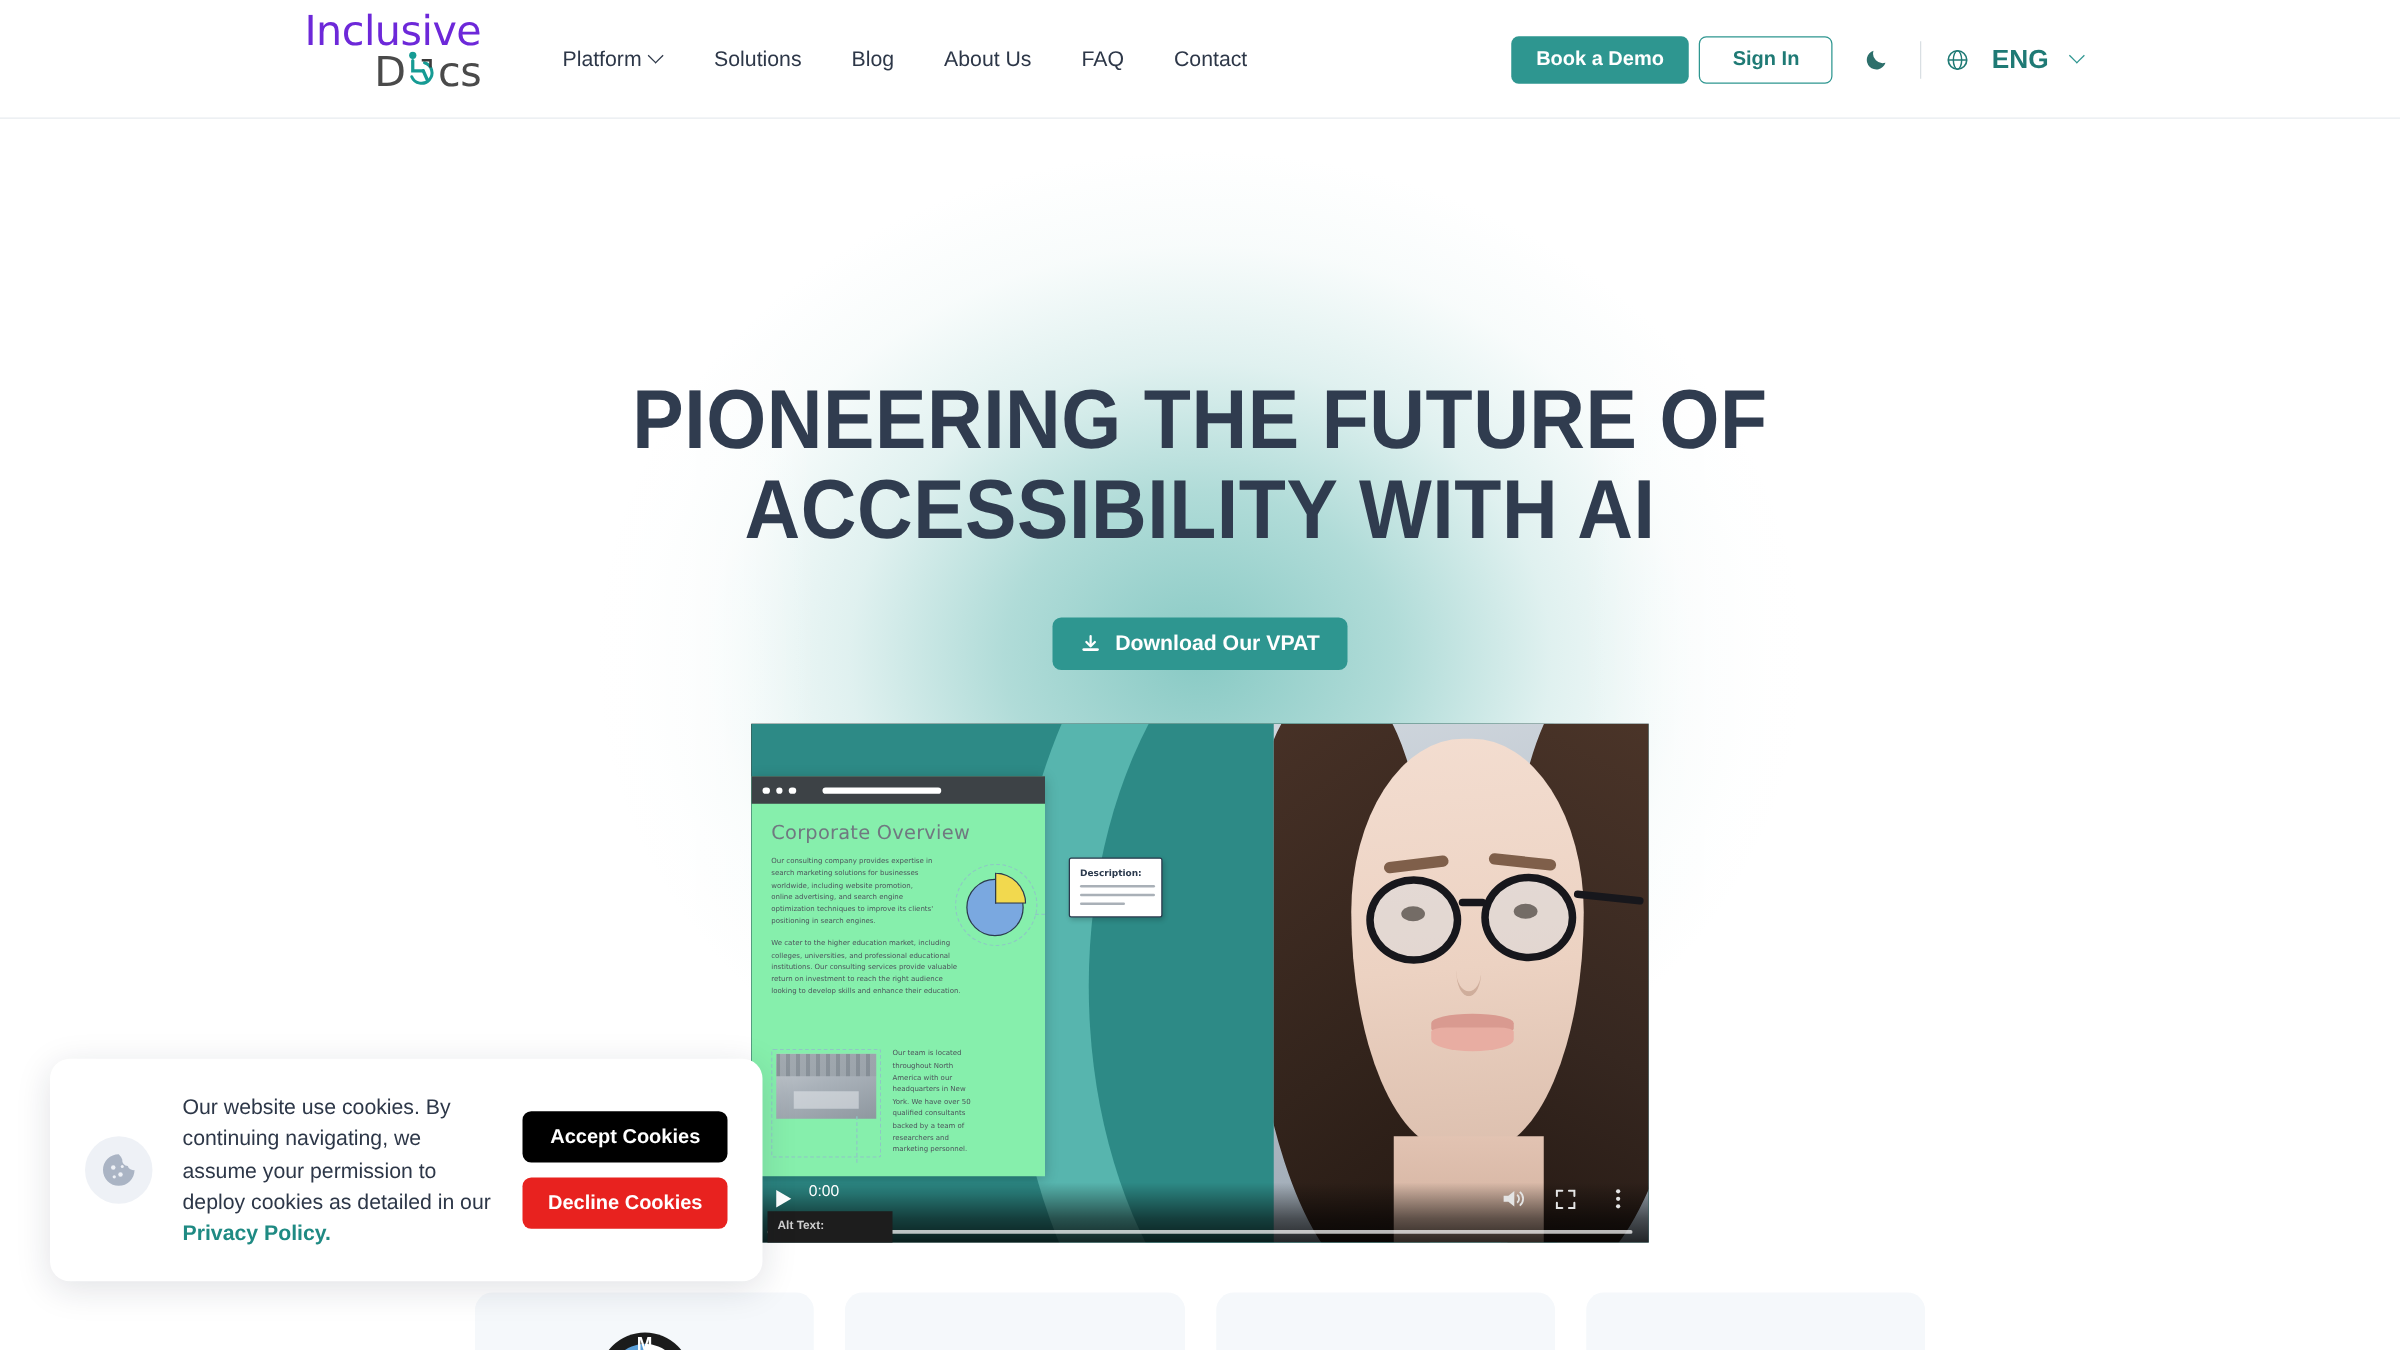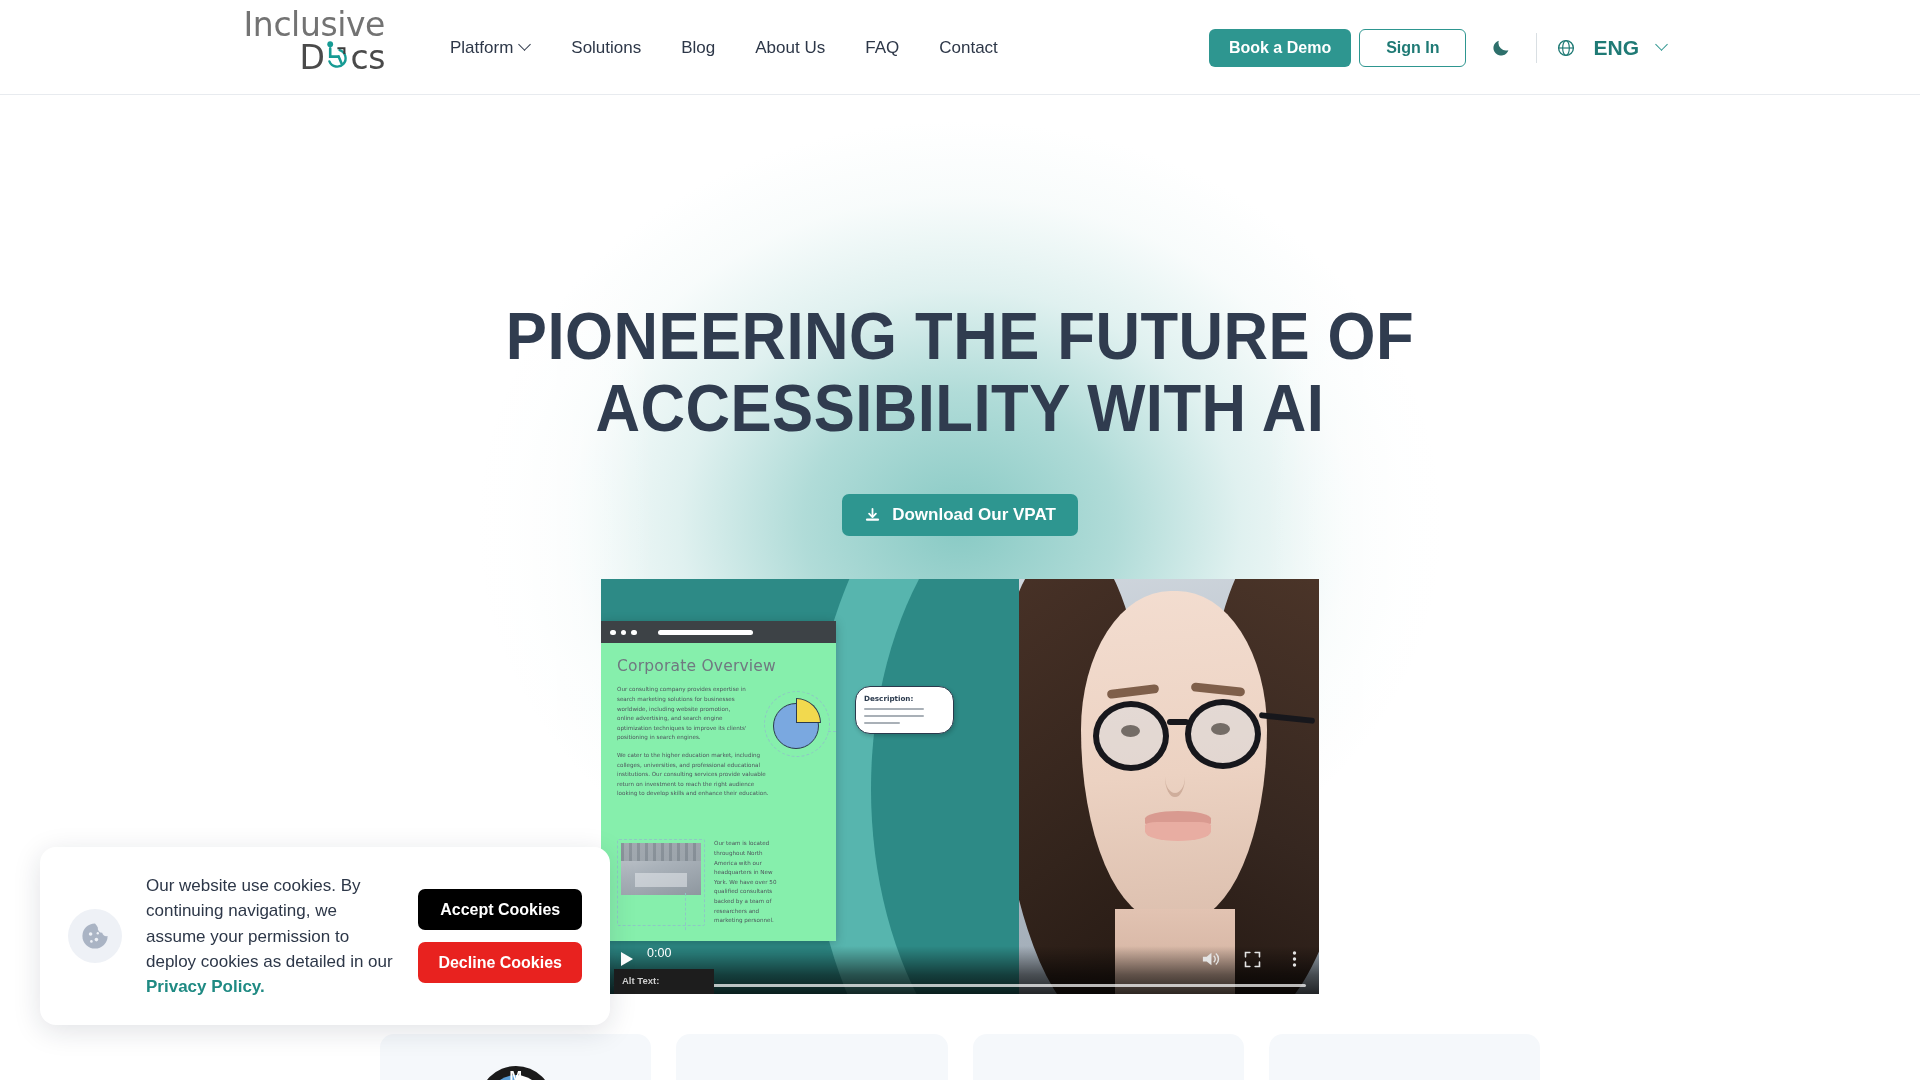--- a/index.html
+++ b/index.html
@@ -21,21 +21,21 @@
     align-items:center;
     z-index:40;
   }
   .logo {
     position:absolute; left:235px; top:8px;
     width:150px; height:78px;
     display:flex; flex-direction:column; align-items:flex-end;
     line-height:1;
   }
   .logo-top {
-    font-size:33px; font-weight:400; color:#737373;
+    font-size:33px; font-weight:400; color:#6d28d9;
     letter-spacing:-0.4px; font-family:"DejaVu Sans", sans-serif;
   }
   .logo-bottom {
     display:flex; align-items:baseline; margin-top:-2px;
     font-size:33px; font-weight:400; color:#4a4a4a;
     font-family:"DejaVu Sans", sans-serif; letter-spacing:-0.4px;
   }
   .logo-wheel { position:relative; width:26px; height:30px; display:inline-block; }
   .logo-wheel svg { position:absolute; left:0; top:2px; }
 
@@ -279,22 +279,22 @@
     width:68px; font-family:"DejaVu Sans", sans-serif;
     font-size:5.6px; line-height:1.72; color:#4d545b;
   }
   .slide-connector {
     position:absolute; left:84px; top:250px; width:1px; height:42px;
     border-left:1.2px dashed #8ec8c4;
   }
 
   .desc-card {
     position:absolute; left:254px; top:107px;
-    width:99px; height:48px; background:#ffffff;
-    border:1.4px solid #2b3a4d; border-radius:15px;
+    width:75px; height:48px; background:#ffffff;
+    border:1.4px solid #2b3a4d; border-radius:2px;
     padding:7px 8px; box-shadow:1px 2px 4px rgba(0,0,0,.2);
   }
   .desc-title {
     font-family:"DejaVu Sans", sans-serif;
     font-size:7.2px; font-weight:700; color:#2b3a4d;
   }
   .desc-line { height:2px; background:#a9b0b7; border-radius:1px; margin-top:5px; }
 
   
   .vcontrols {

